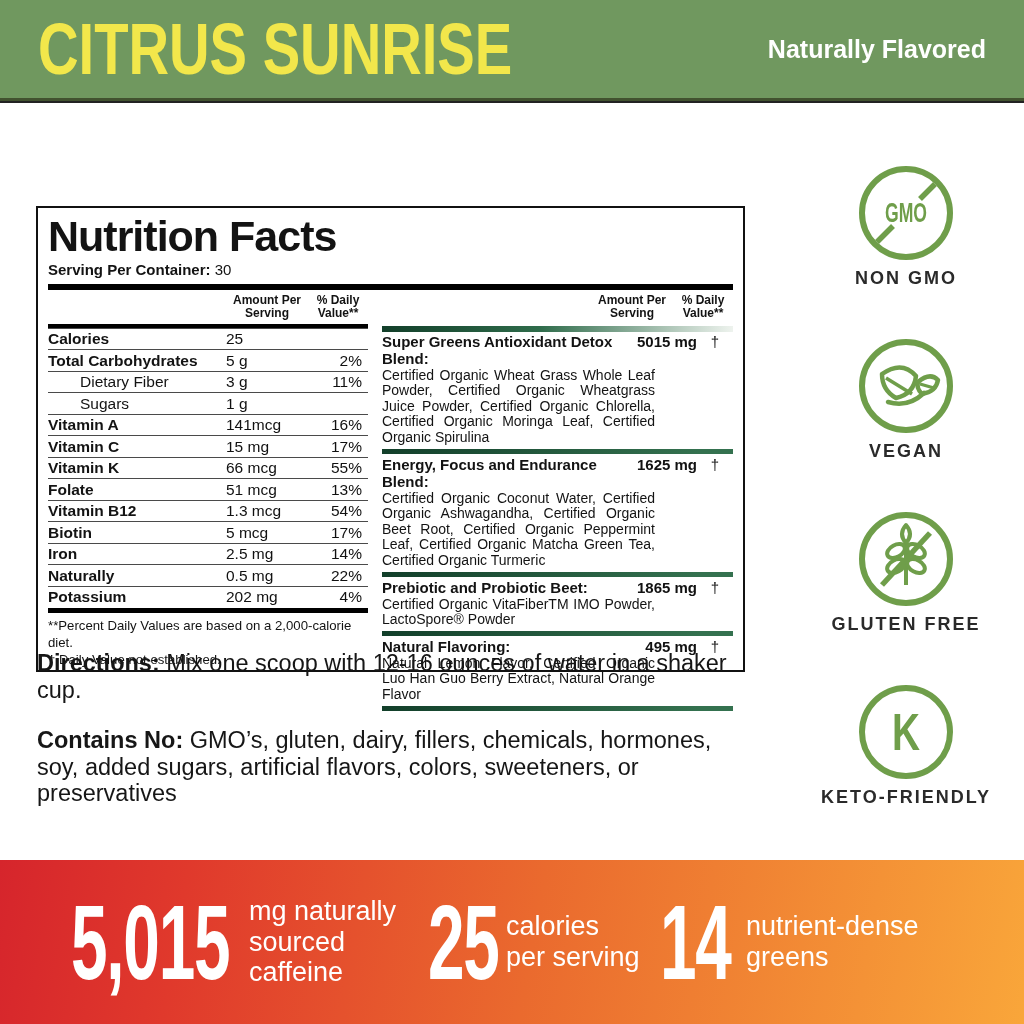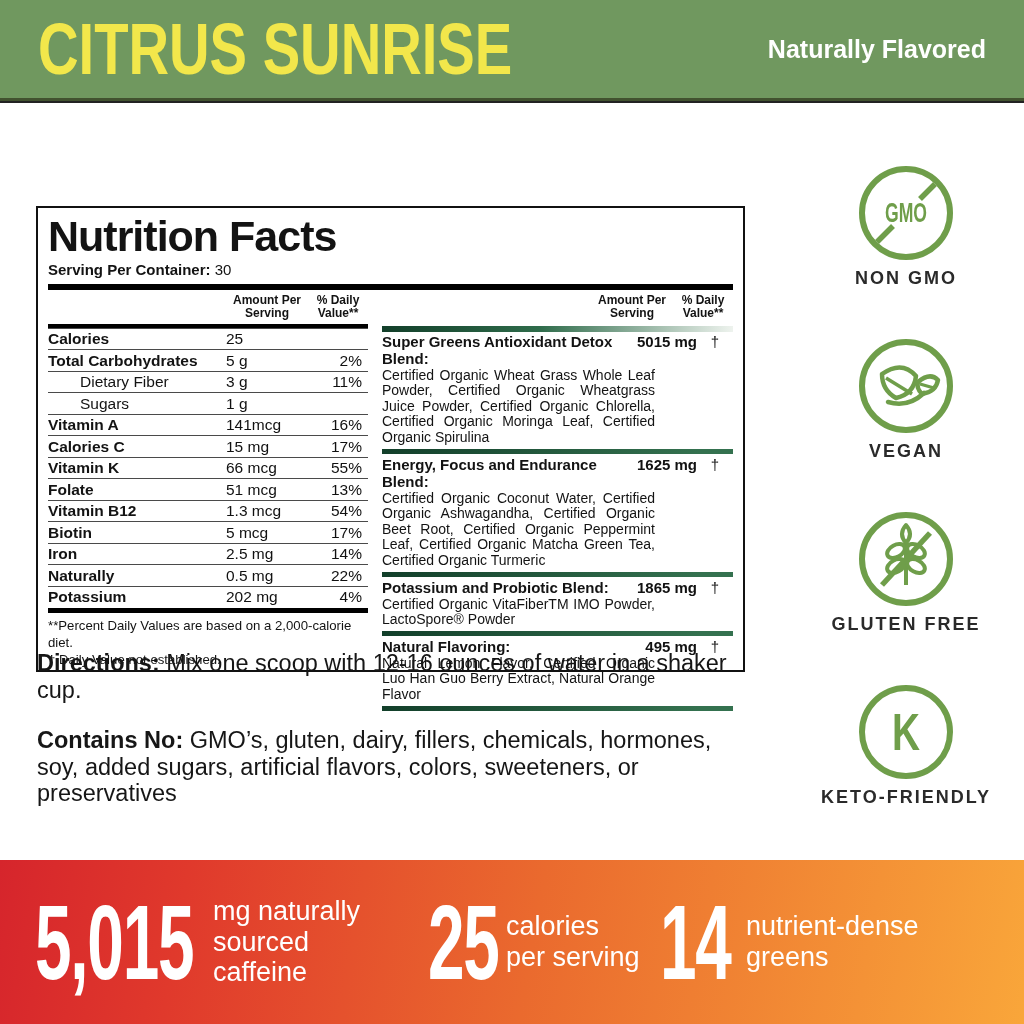--- a/index.html
+++ b/index.html
@@ -98,21 +98,21 @@
     position:absolute; left:0; top:860px; width:1024px; height:164px;
     background:linear-gradient(100deg, #d6252c 0%, #e0392c 18%, #ea6a2e 52%, #f9a63a 100%);
   }
   .stat { position:absolute; top:50%; transform:translateY(-50%); display:flex; align-items:center; }
   .stat-num-wrap { overflow:visible; }
   .stat-num {
     font-size:106px; font-weight:700; color:#fff; letter-spacing:-2px; line-height:1;
     transform:scaleX(0.62); transform-origin:left center; white-space:nowrap; display:inline-block;
   }
   .stat-label { font-size:27px; line-height:1.14; color:#fff; white-space:pre-line; }
-  .stat-1 { left:35px; }  .stat-1 .stat-num-wrap { width:178px; }
+  .stat-1 { left:35px; }  .stat-1 .stat-num-wrap { width:178px;margin-left:36px; }
   .stat-2 { left:428px; } .stat-2 .stat-num-wrap { width:78px; }
   .stat-3 { left:660px; } .stat-3 .stat-num-wrap { width:86px; }
 </style>
 </head>
 <body>
 
 <div class="page">
 
   <div class="top-banner">
     <div class="brand-title">CITRUS SUNRISE</div>
@@ -156,21 +156,21 @@
           <span class="nlabel">Sugars</span>
           <span class="namt">1 g</span>
           <span class="ndv"></span>
         </div>
         <div class="nrow">
           <span class="nlabel">Vitamin A</span>
           <span class="namt">141mcg</span>
           <span class="ndv">16%</span>
         </div>
         <div class="nrow">
-          <span class="nlabel">Calories C</span>
+          <span class="nlabel">Vitamin C</span>
           <span class="namt">15 mg</span>
           <span class="ndv">17%</span>
         </div>
         <div class="nrow">
           <span class="nlabel">Vitamin K</span>
           <span class="namt">66 mcg</span>
           <span class="ndv">55%</span>
         </div>
         <div class="nrow">
           <span class="nlabel">Folate</span>
@@ -227,21 +227,21 @@
 
         <div class="sec-head">
           <span class="sec-title">Energy, Focus and Endurance Blend:</span>
           <span class="sec-amt">1625 mg</span>
           <span class="sec-dv">†</span>
         </div>
         <div class="sec-desc">Certified Organic Coconut Water, Certified Organic Ashwagandha, Certified Organic Beet Root, Certified Organic Peppermint Leaf, Certified Organic Matcha Green Tea, Certified Organic Turmeric</div>
         <div class="sep-bar"></div>
 
         <div class="sec-head">
-          <span class="sec-title">Potassium and Probiotic Blend:</span>
+          <span class="sec-title">Prebiotic and Probiotic Beet:</span>
           <span class="sec-amt">1865 mg</span>
           <span class="sec-dv">†</span>
         </div>
         <div class="sec-desc">Certified Organic VitaFiberTM IMO Powder, LactoSpore® Powder</div>
         <div class="sep-bar"></div>
 
         <div class="sec-head">
           <span class="sec-title">Natural Flavoring:</span>
           <span class="sec-amt">495 mg</span>
           <span class="sec-dv">†</span>

